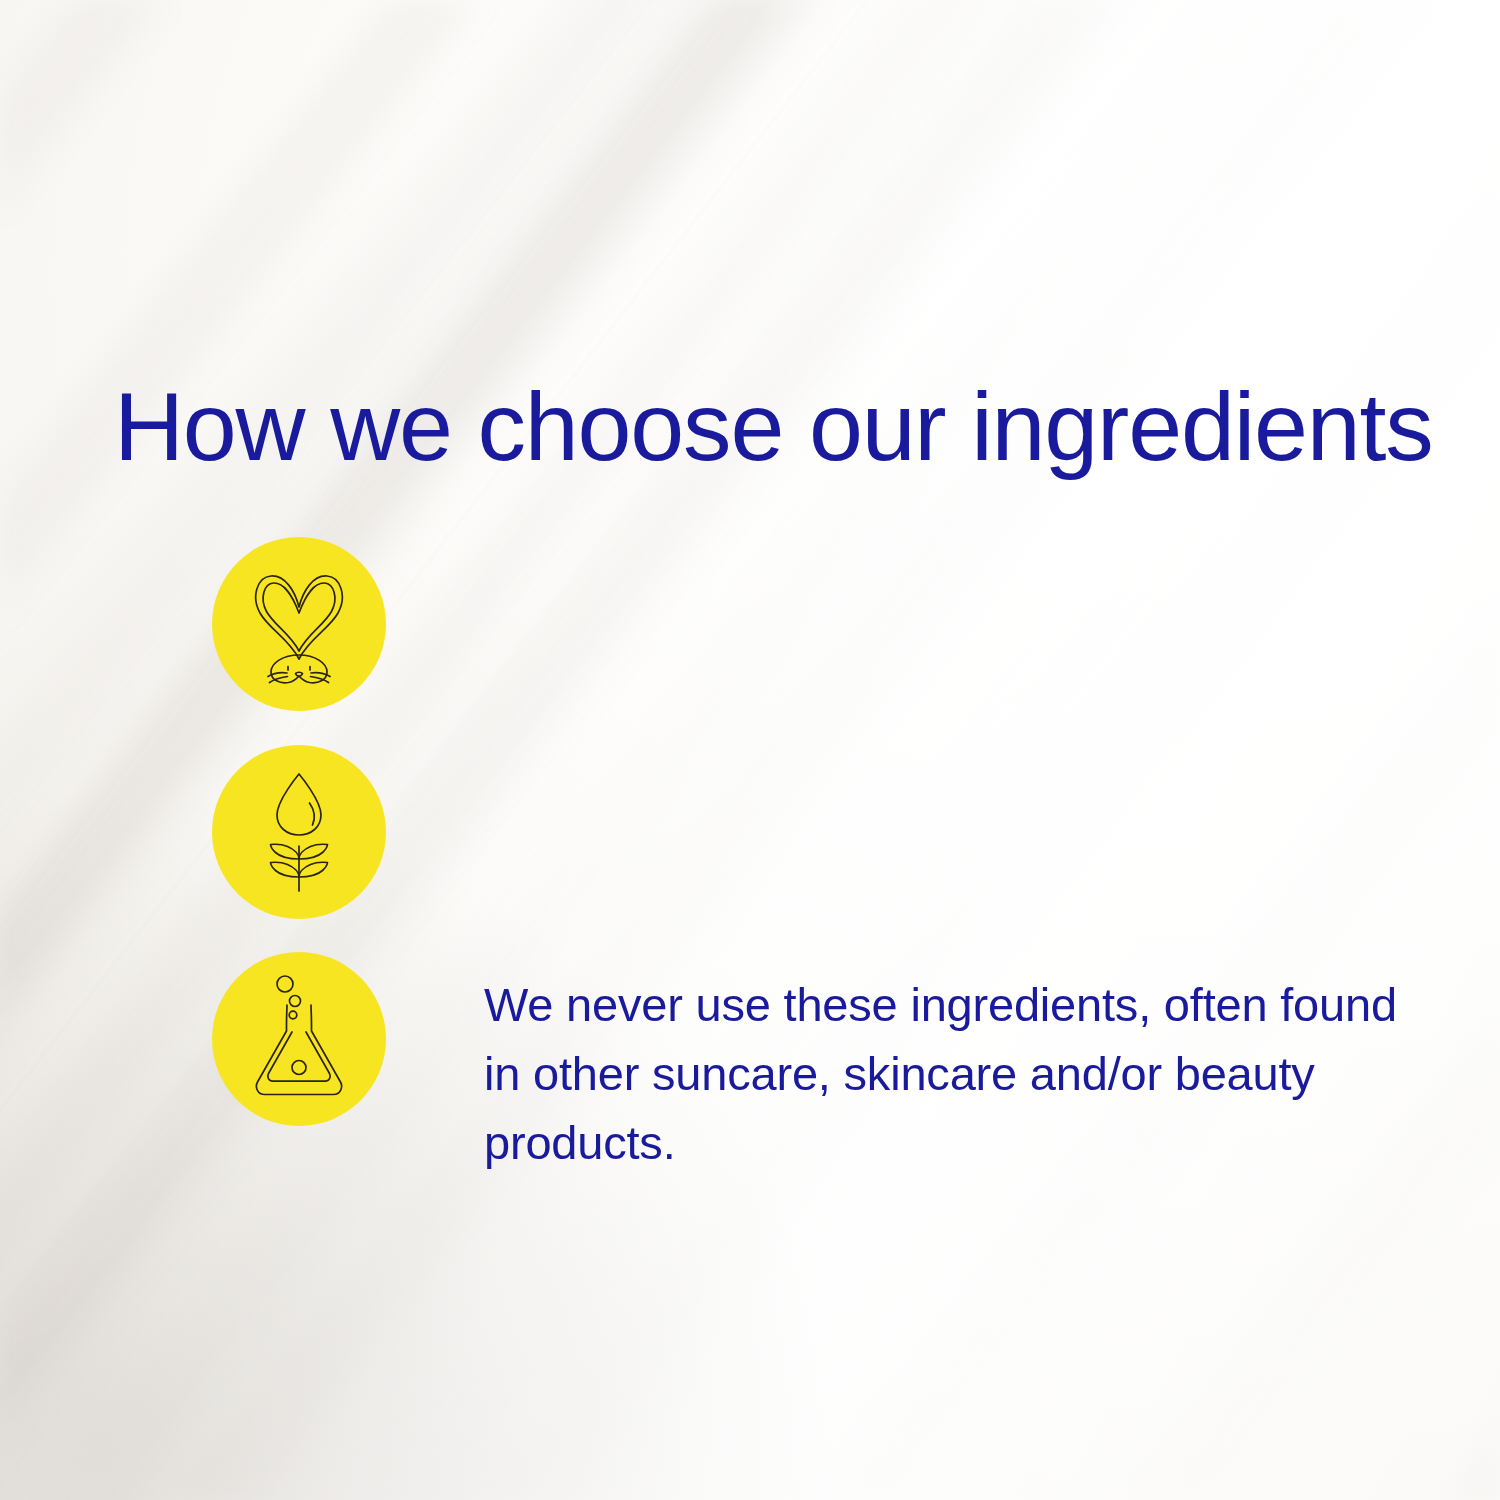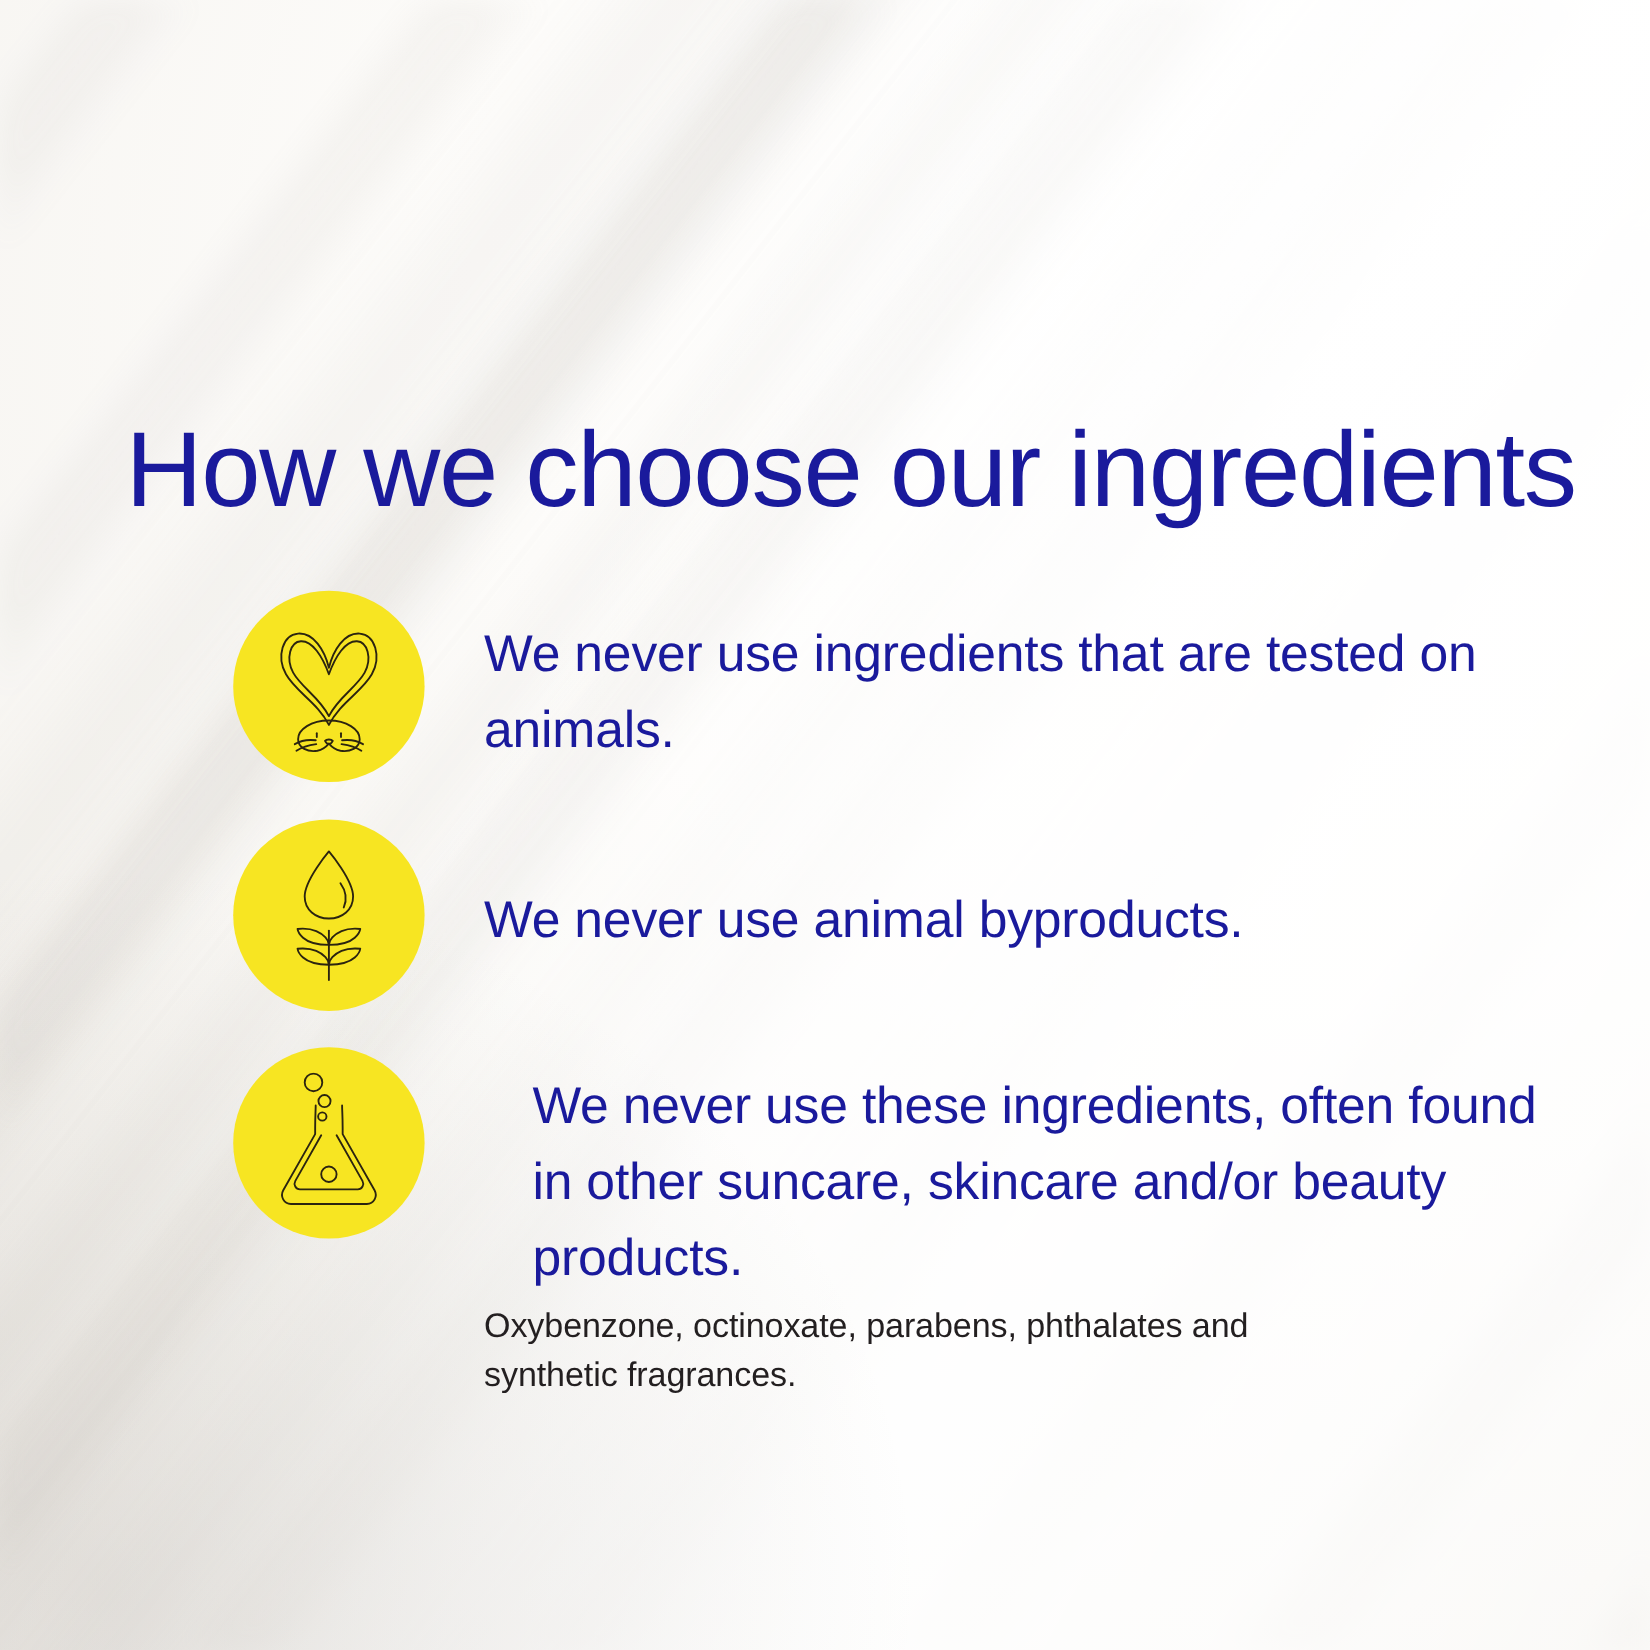--- a/index.html
+++ b/index.html
@@ -199,21 +199,20 @@
               <path d="M52.5 110.5 C 53.8 108.8, 58.2 108.8, 59.5 110.5 C 58.6 112.4, 56.8 113.3, 56 113.3 C 55.2 113.3, 53.4 112.4, 52.5 110.5 Z"></path>
 
               <path d="M44 110 C 36 109, 30 110.5, 25 113.5"></path>
               <path d="M44.5 113.5 C 37 114.5, 31 116.5, 26.5 119.5"></path>
 
               <path d="M68 110 C 76 109, 82 110.5, 87 113.5"></path>
               <path d="M67.5 113.5 C 75 114.5, 81 116.5, 85.5 119.5"></path>
             </svg>
           </span>
         </div>
-        <div class="claim-text claim-text-1">We never use ingredients that are tested on animals.</div>
       </div>
 
       <div class="claim-row claim-row-2">
         <div class="icon-badge">
           <span>
             <svg width="100" height="124" viewBox="0 0 100 124" fill="none" stroke="#2b2410" stroke-width="1.7" stroke-linecap="round" stroke-linejoin="round">
 
               <path d="M50 4 C 50 4, 28 30, 28 45 C 28 57, 37.8 65, 50 65 C 62.2 65, 72 57, 72 45 C 72 30, 50 4, 50 4 Z"></path>
               <path d="M60.5 33 C 65.5 40, 66.5 48, 63.5 55"></path>
 
@@ -226,21 +225,20 @@
                        C 78.5 74.5, 68.5 73.5, 61.5 76.5 C 54.5 79.5, 50 84.5, 50 89 Z"></path>
 
               <path d="M50 107 C 40 107, 31.5 105, 26.5 100.5 C 22 96.5, 21.5 92.5, 21.5 92.5
                        C 21.5 92.5, 31.5 91.5, 38.5 94.5 C 45.5 97.5, 50 102.5, 50 107 Z"></path>
 
               <path d="M50 107 C 60 107, 68.5 105, 73.5 100.5 C 78 96.5, 78.5 92.5, 78.5 92.5
                        C 78.5 92.5, 68.5 91.5, 61.5 94.5 C 54.5 97.5, 50 102.5, 50 107 Z"></path>
             </svg>
           </span>
         </div>
-        <div class="claim-text claim-text-2">We never use animal byproducts.</div>
       </div>
 
       <div class="claim-row claim-row-3">
         <div class="icon-badge">
           <span>
             <svg width="96" height="128" viewBox="0 0 96 128" fill="none" stroke="#2b2410" stroke-width="1.7" stroke-linecap="round" stroke-linejoin="round">
 
               <circle cx="34" cy="9" r="8"></circle>
               <circle cx="44" cy="26" r="5.5"></circle>
               <circle cx="42" cy="40" r="3.8"></circle>
@@ -255,16 +253,15 @@
 
               <circle cx="48" cy="92.5" r="7"></circle>
             </svg>
           </span>
         </div>
         <div class="claim-text claim-text-3">We never use these ingredients, often found in other suncare, skincare and/or beauty products.</div>
       </div>
 
     </div>
 
-    <div class="claim-note">Oxybenzone, octinoxate, parabens, phthalates and synthetic fragrances.</div>
 
   </div>
 </div>
 
 </body></html>

